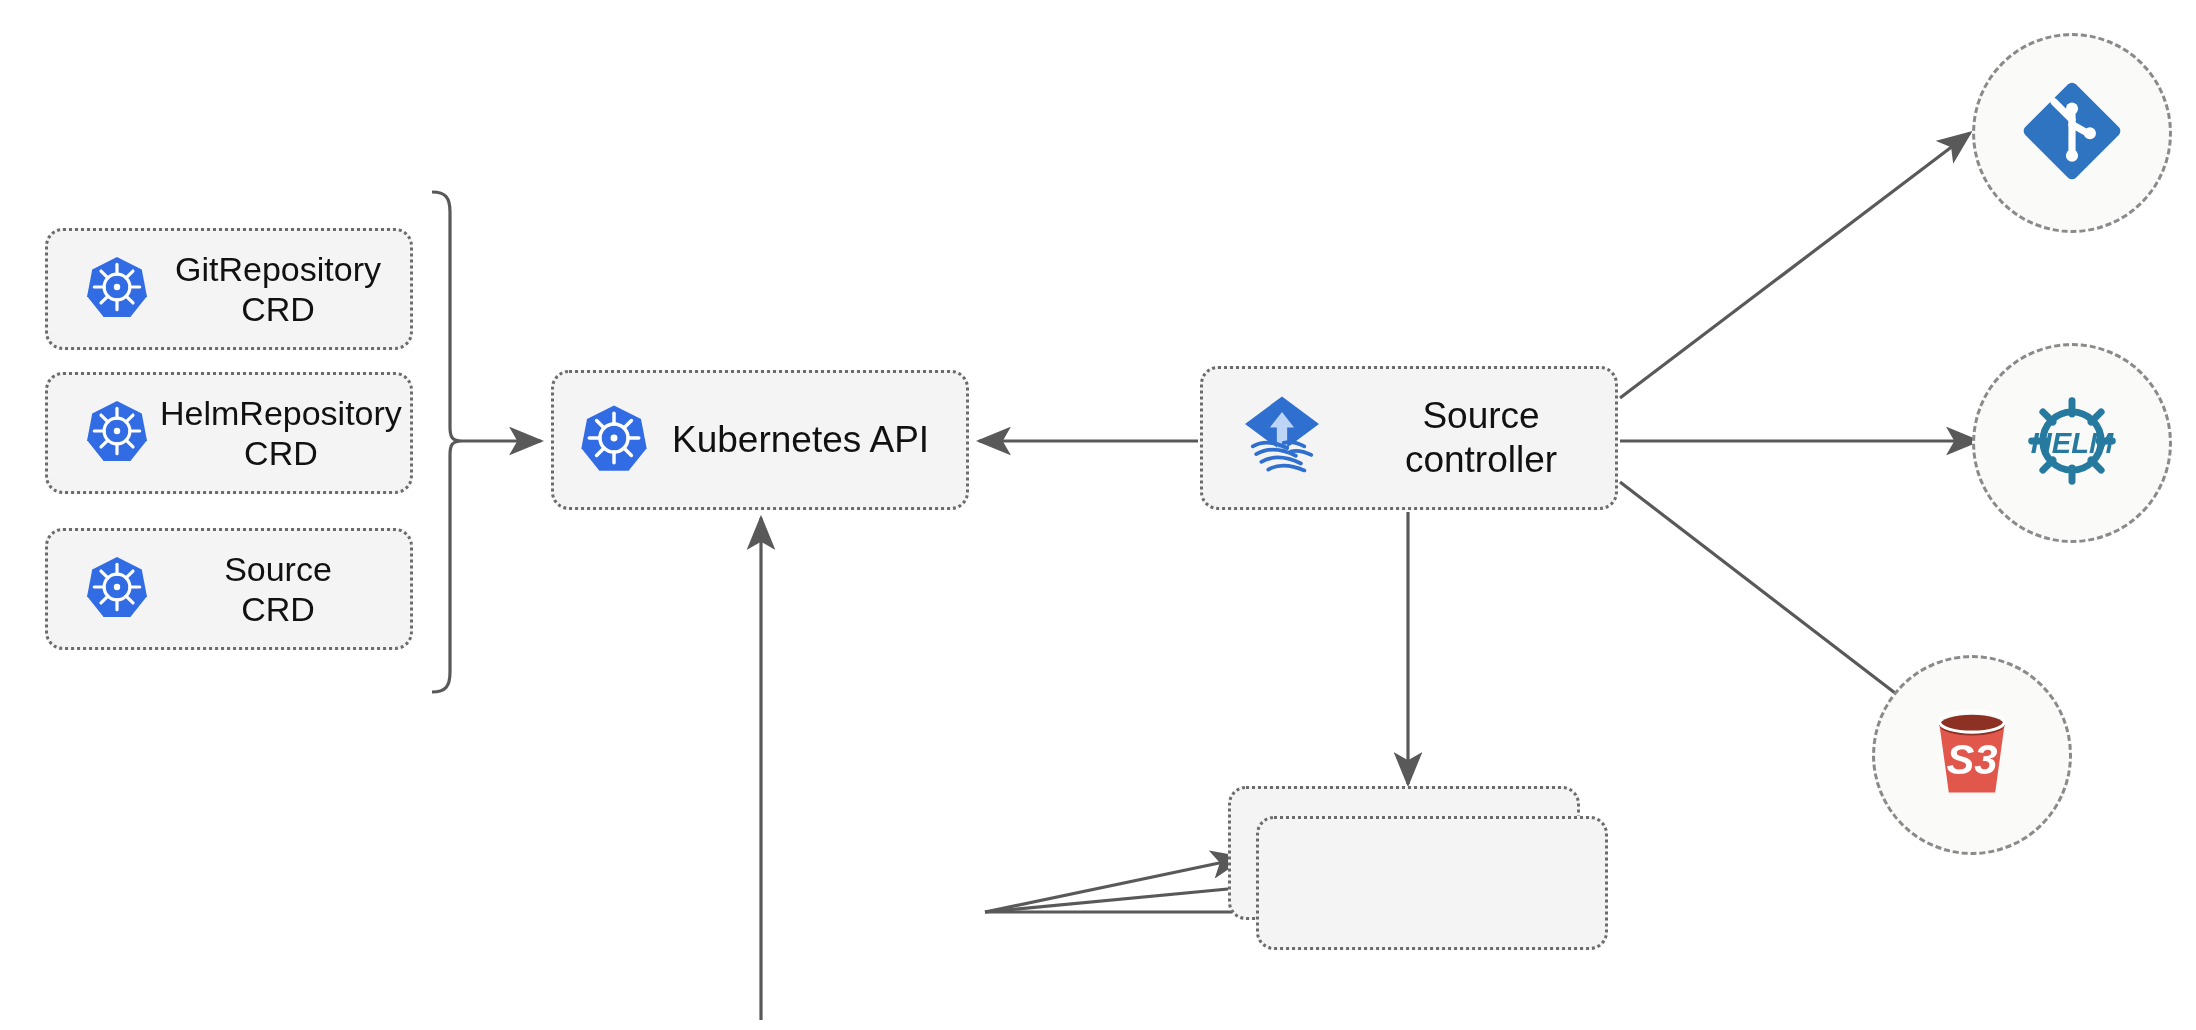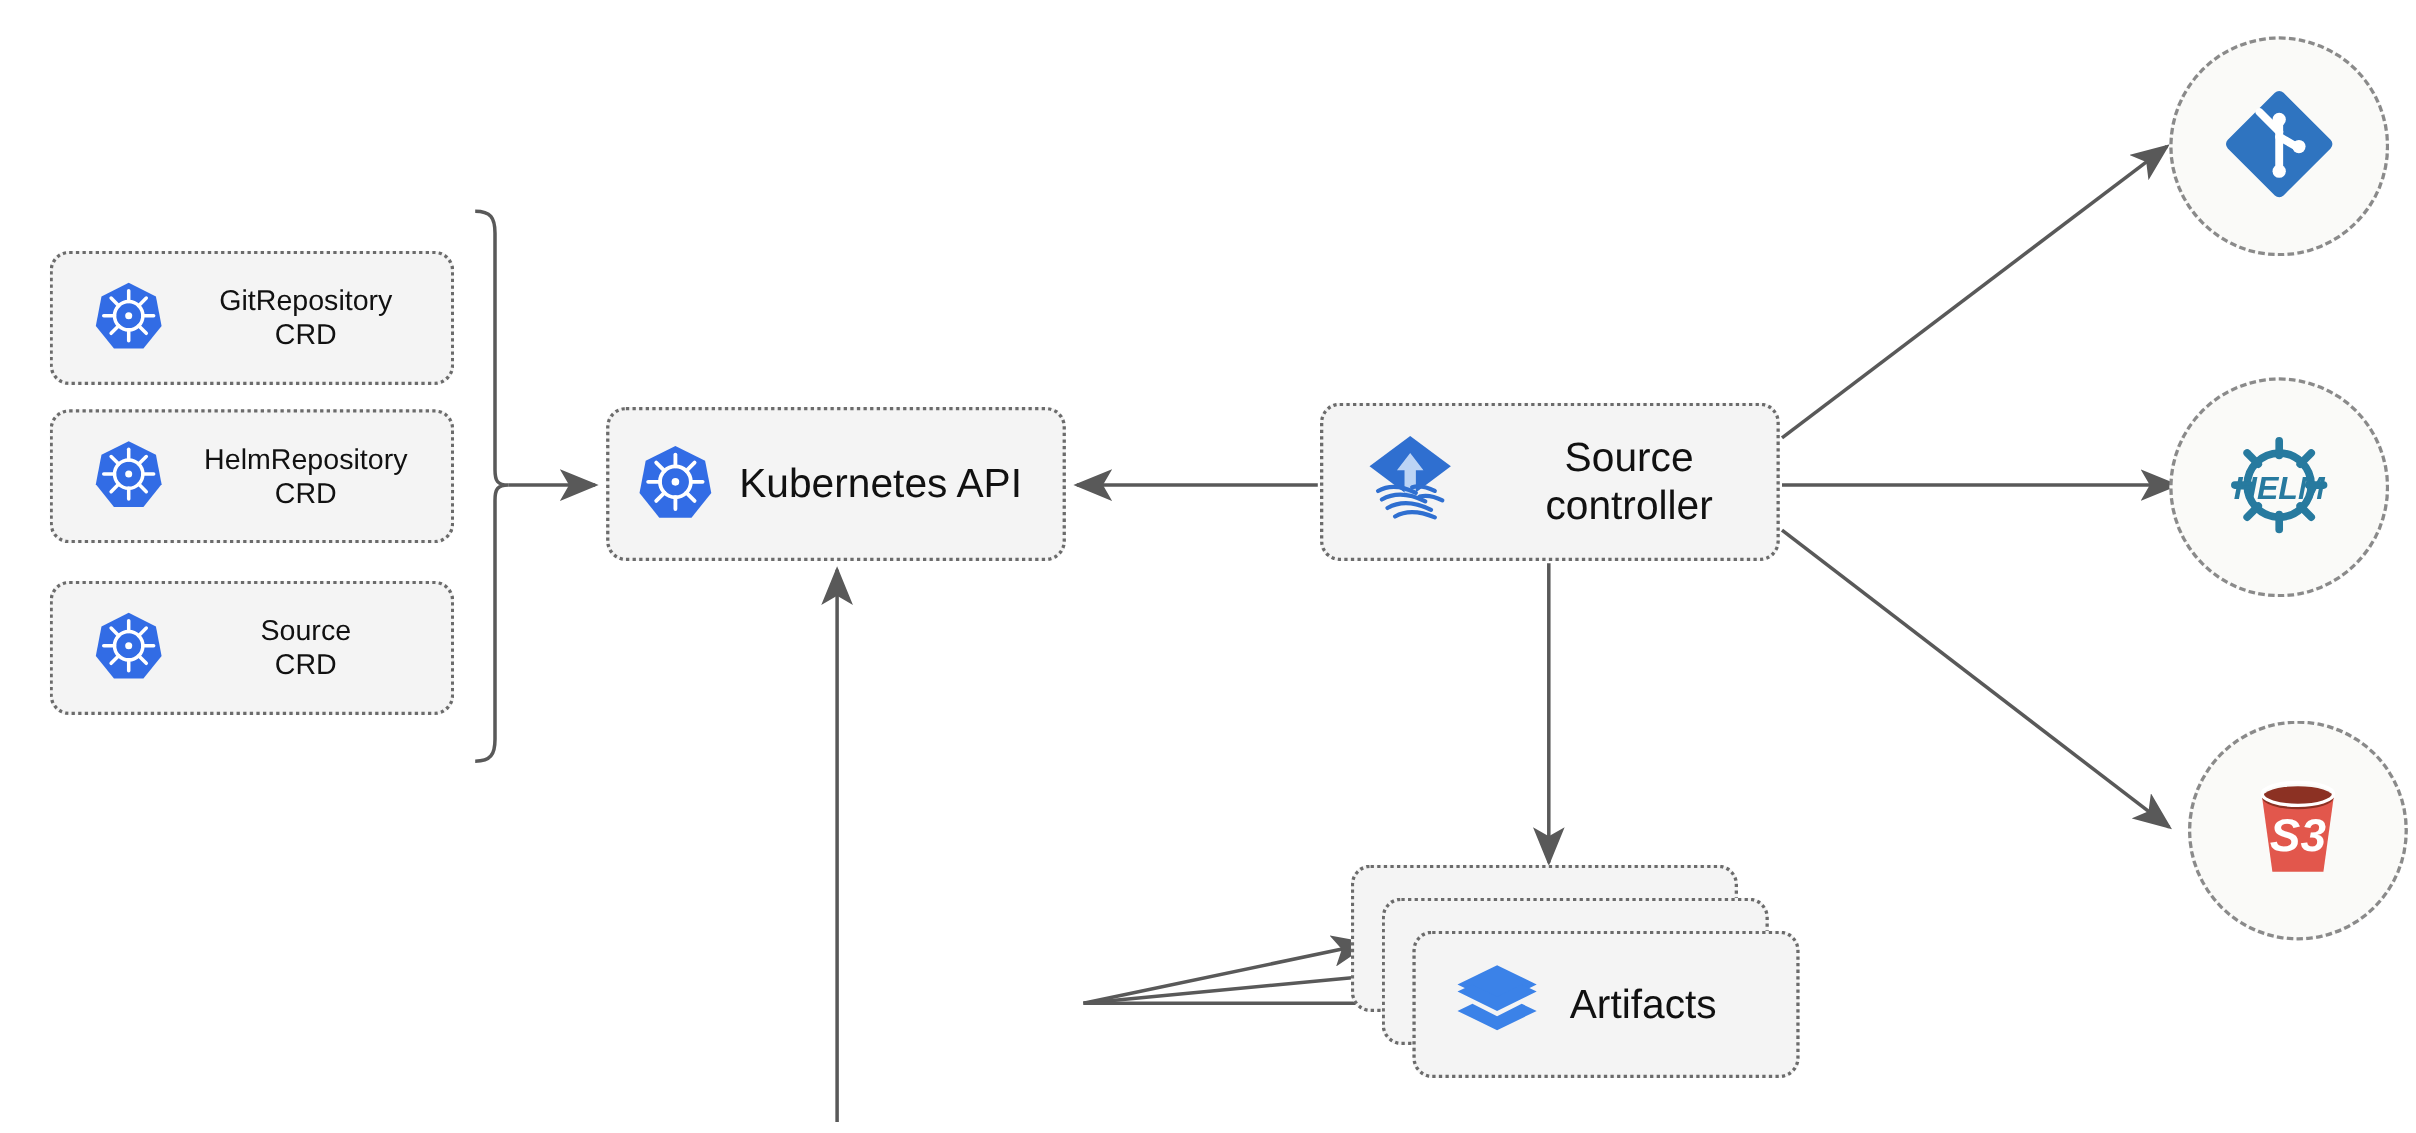--- a/index.html
+++ b/index.html
@@ -4,21 +4,21 @@
 <style>
   html,body{margin:0;padding:0;background:#ffffff;}
   body{width:2196px;height:1030px;position:relative;overflow:hidden;
        font-family:"Liberation Sans","DejaVu Sans",sans-serif;}
   #canvas{position:absolute;left:0;top:0;width:2196px;height:1030px;}
 
   
   .node{position:absolute;box-sizing:border-box;background:#f4f4f4;
         border:3px dotted #6b6b6b;border-radius:18px;
         display:flex;align-items:center;justify-content:flex-start;}
-  .node .label{color:#111;font-size:26px;line-height:1.18;text-align:center;
+  .node .label{color:#111;font-size:34px;line-height:1.18;text-align:center;
         white-space:pre-line;}
 
   
   .crd{width:368px;height:122px;padding:0 14px;}
   .crd .ico{flex:0 0 auto;margin-left:22px;margin-right:10px;}
   .crd .label{flex:1 1 auto;}
 
   
   #k8s-api{left:551px;top:370px;width:418px;height:140px;}
   #k8s-api .ico{margin-left:24px;margin-right:22px;}
@@ -182,30 +182,20 @@
         </g>
       </svg>
     </span>
     <span class="label">Kubernetes API</span>
   </div>
 
 
   <div class="stack" style="left:1228px;top:786px;width:410px;height:190px;">
     <div class="card" style="left:0;top:0;width:352px;height:134px;"></div>
     <div class="card" style="left:28px;top:30px;width:352px;height:134px;"></div>
-    <div class="card front" style="left:56px;top:60px;width:352px;height:134px;">
-      <span class="ico">
-        <svg width="80" height="80" viewBox="0 0 100 100">
-          <path d="M50 8 L95 30 L50 52 L5 30 Z" fill="#3b82e8"></path>
-          <path d="M50 44 L78 30 L95 38 L50 60 L5 38 L22 30 Z" fill="#3b82e8"></path>
-          <path d="M50 66 L78 52 L95 60 L50 82 L5 60 L22 52 Z" fill="#3b82e8"></path>
-        </svg>
-      </span>
-      <span class="label">Artifacts</span>
-    </div>
   </div>
 
   <div class="ext" style="left:1972px;top:33px;">
     <span>
       <svg width="112" height="112" viewBox="0 0 100 100">
         <rect x="18" y="18" width="64" height="64" rx="5" transform="rotate(45 50 50)" fill="#2f74c0"></rect>
         <g stroke="#ffffff" stroke-width="6.4" fill="#ffffff" stroke-linecap="round">
           <line x1="50" y1="32" x2="50" y2="70"></line>
           <circle cx="50" cy="30" r="5.4" stroke-width="0"></circle>
           <circle cx="50" cy="72" r="5.4" stroke-width="0"></circle>
@@ -229,21 +219,21 @@
           <line x1="24" y1="24" x2="33" y2="33"></line>
             <line x1="67" y1="67" x2="76" y2="76"></line>
           <line x1="76" y1="24" x2="67" y2="33"></line>
             <line x1="33" y1="67" x2="24" y2="76"></line>
         </g>
         <text x="50" y="61" text-anchor="middle" font-family="Liberation Sans, sans-serif" font-size="26" font-weight="bold" fill="#277a9f">HELM</text>
       </svg>
     </span>
   </div>
 
-  <div class="ext" style="left:1989px;top:655px;">
+  <div class="ext" style="left:1872px;top:655px;">
     <span>
       <svg width="116" height="116" viewBox="0 0 100 100">
         <path d="M22 26 L78 26 L70 84 L30 84 Z" fill="#e2574c"></path>
         <ellipse cx="50" cy="26" rx="28" ry="9" fill="#8c3123"></ellipse>
         <ellipse cx="50" cy="23" rx="28" ry="9" fill="none" stroke="#ffffff" stroke-width="2.6"></ellipse>
         <text x="50" y="68" text-anchor="middle" font-family="Liberation Sans, sans-serif" font-size="36" font-weight="bold" fill="#ffffff">S3</text>
       </svg>
     </span>
   </div>
 

